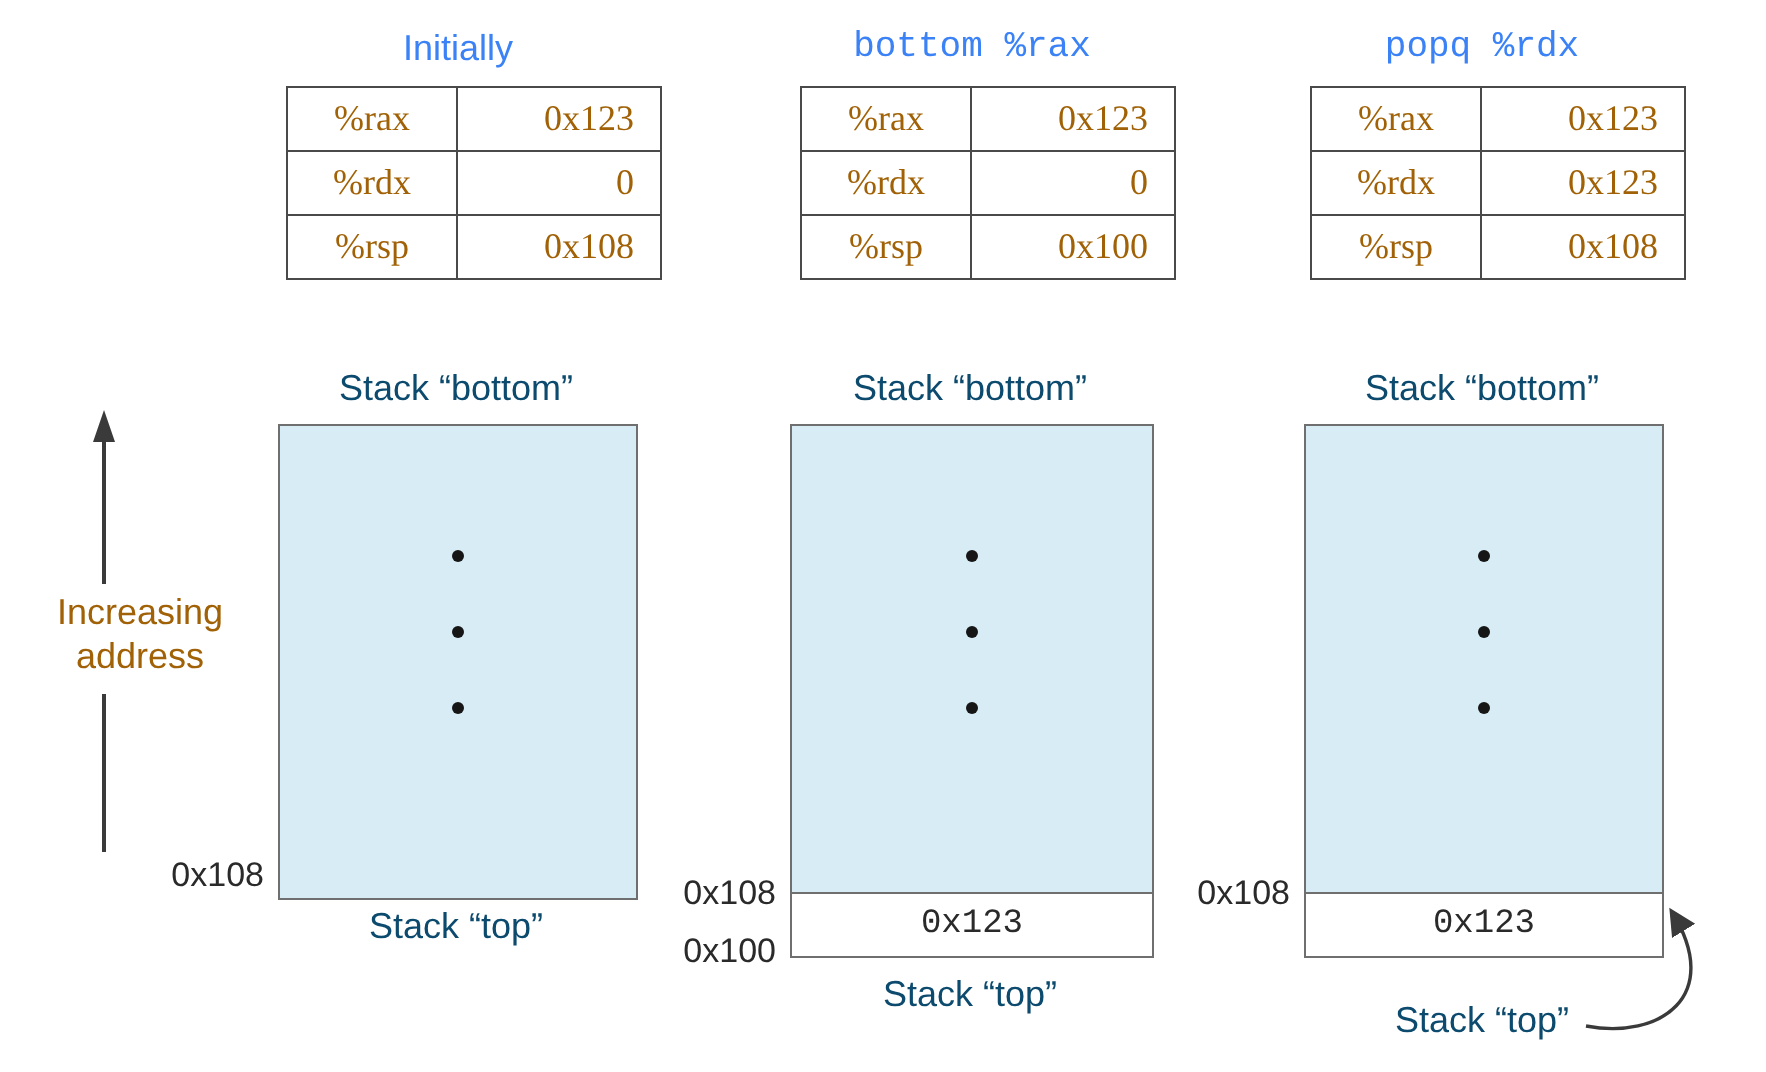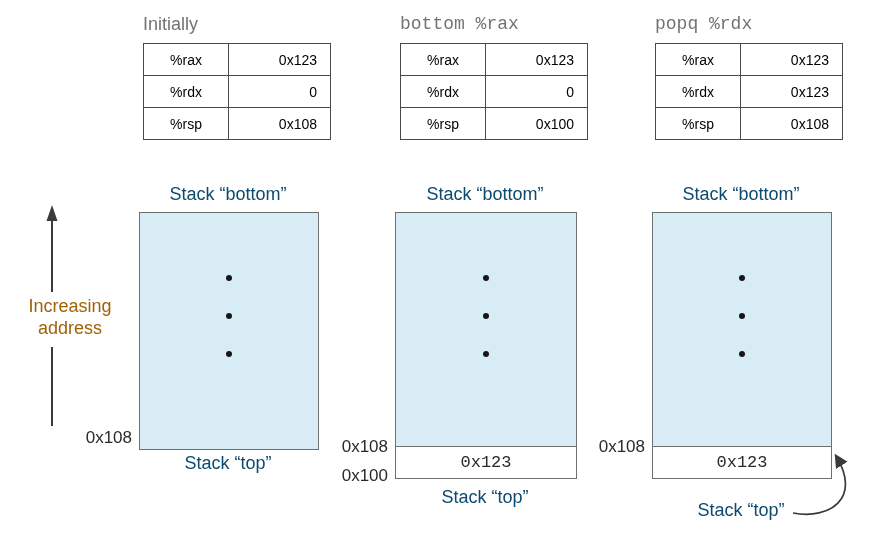--- a/index.html
+++ b/index.html
@@ -7,29 +7,29 @@
     position:relative; width:883px; height:536px; background:#ffffff;
     font-family:"Liberation Sans", sans-serif; color:#222; overflow:hidden;
   }
   .sans { font-family:"Liberation Sans", sans-serif; }
   .mono { font-family:"Liberation Mono","DejaVu Sans Mono", monospace; }
 
   
   .reg-table { position:absolute; top:43px; border-collapse:collapse; background:#fff; }
   .reg-table td {
     border:1.6px solid #4a4a4a; height:31px; padding:0;
-    font-family:Liberation Sans, sans-serif;
-    font-size:14px; color:#000000;
+    font-family:Liberation Serif, serif;
+    font-size:18px; color:#a16207;
   }
   .reg-table td.reg { width:84px; text-align:center; }
   .reg-table td.val { width:88px; text-align:right; padding-right:13px; }
 
   .table-title {
-    position:absolute; top:14px; height:22px; 
-    font-size:18px; color:#737373; white-space:nowrap;
+    position:absolute; top:14px; height:22px; text-align:center;
+    font-size:18px; color:#3b82f6; white-space:nowrap;
   }
 
   
   .stack-box { position:absolute; border:1.6px solid #6f6f6f; background:#d8ecf6; }
   .stack-blue { position:relative; width:100%; background:#d8ecf6; border-bottom:1.6px solid #6f6f6f; }
   .stack-cell {
     width:100%; background:#ffffff; display:flex; align-items:center; justify-content:center;
     font-family:"Liberation Mono","DejaVu Sans Mono", monospace; font-size:17px; color:#2a2a2a;
   }
   .dot { position:absolute; width:6px; height:6px; border-radius:50%; background:#161616; }

